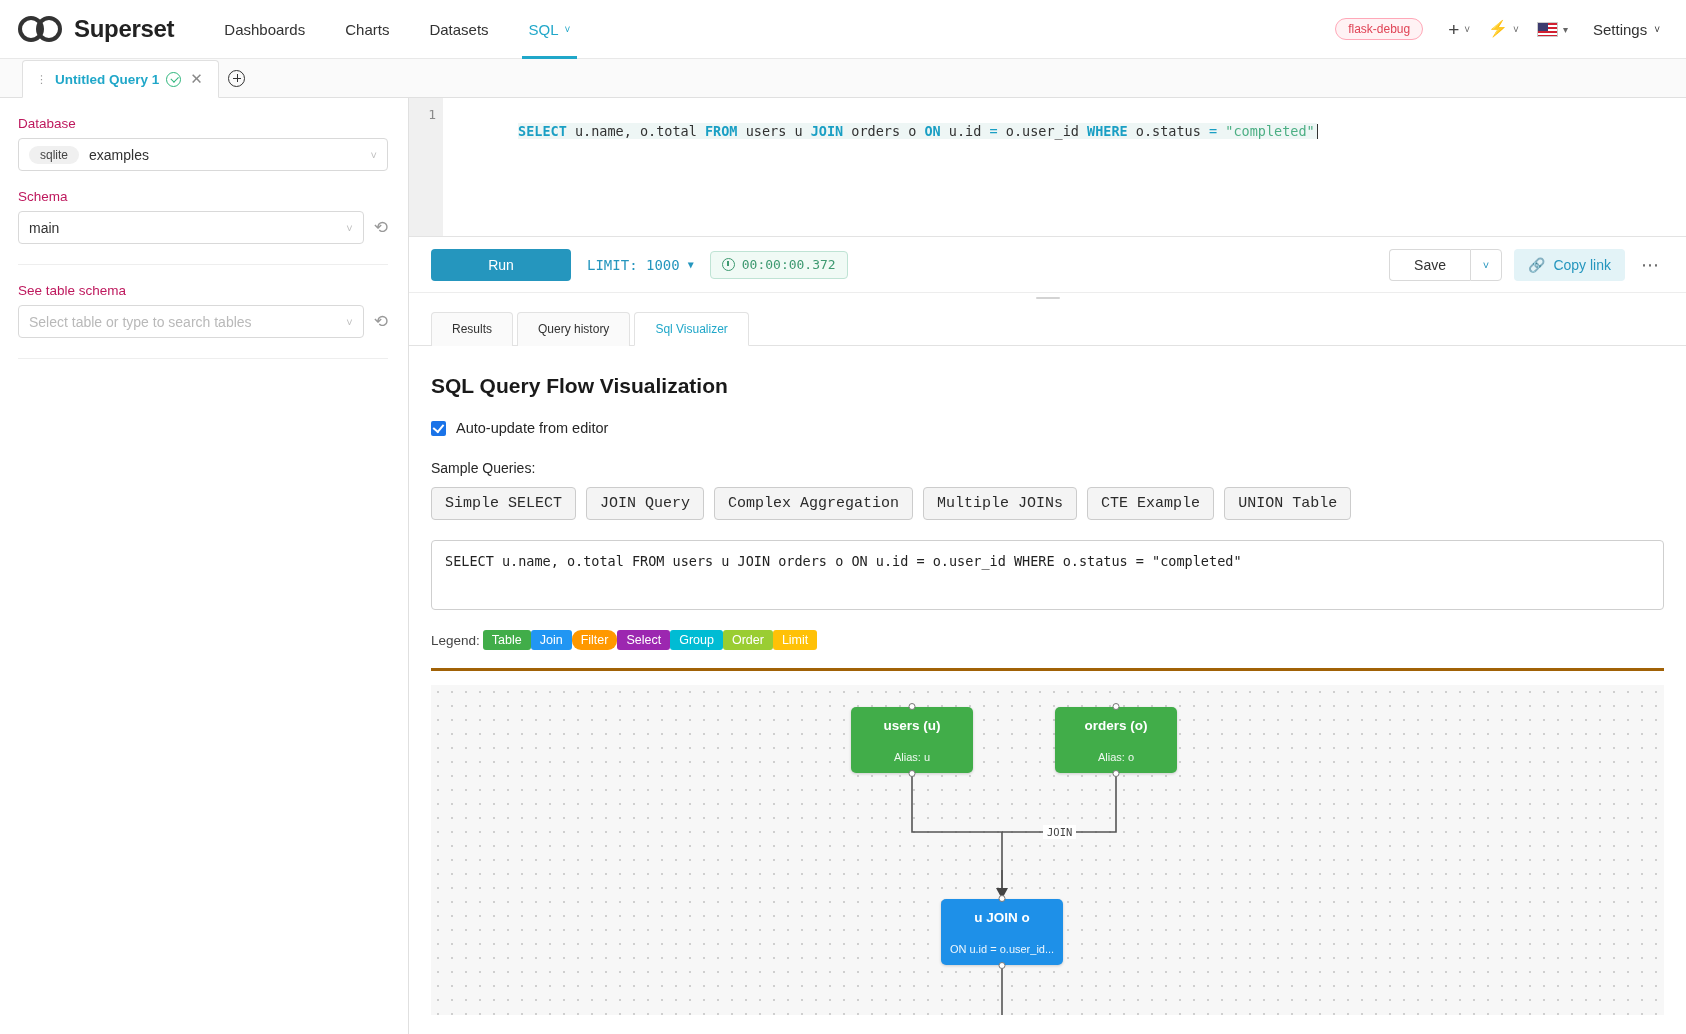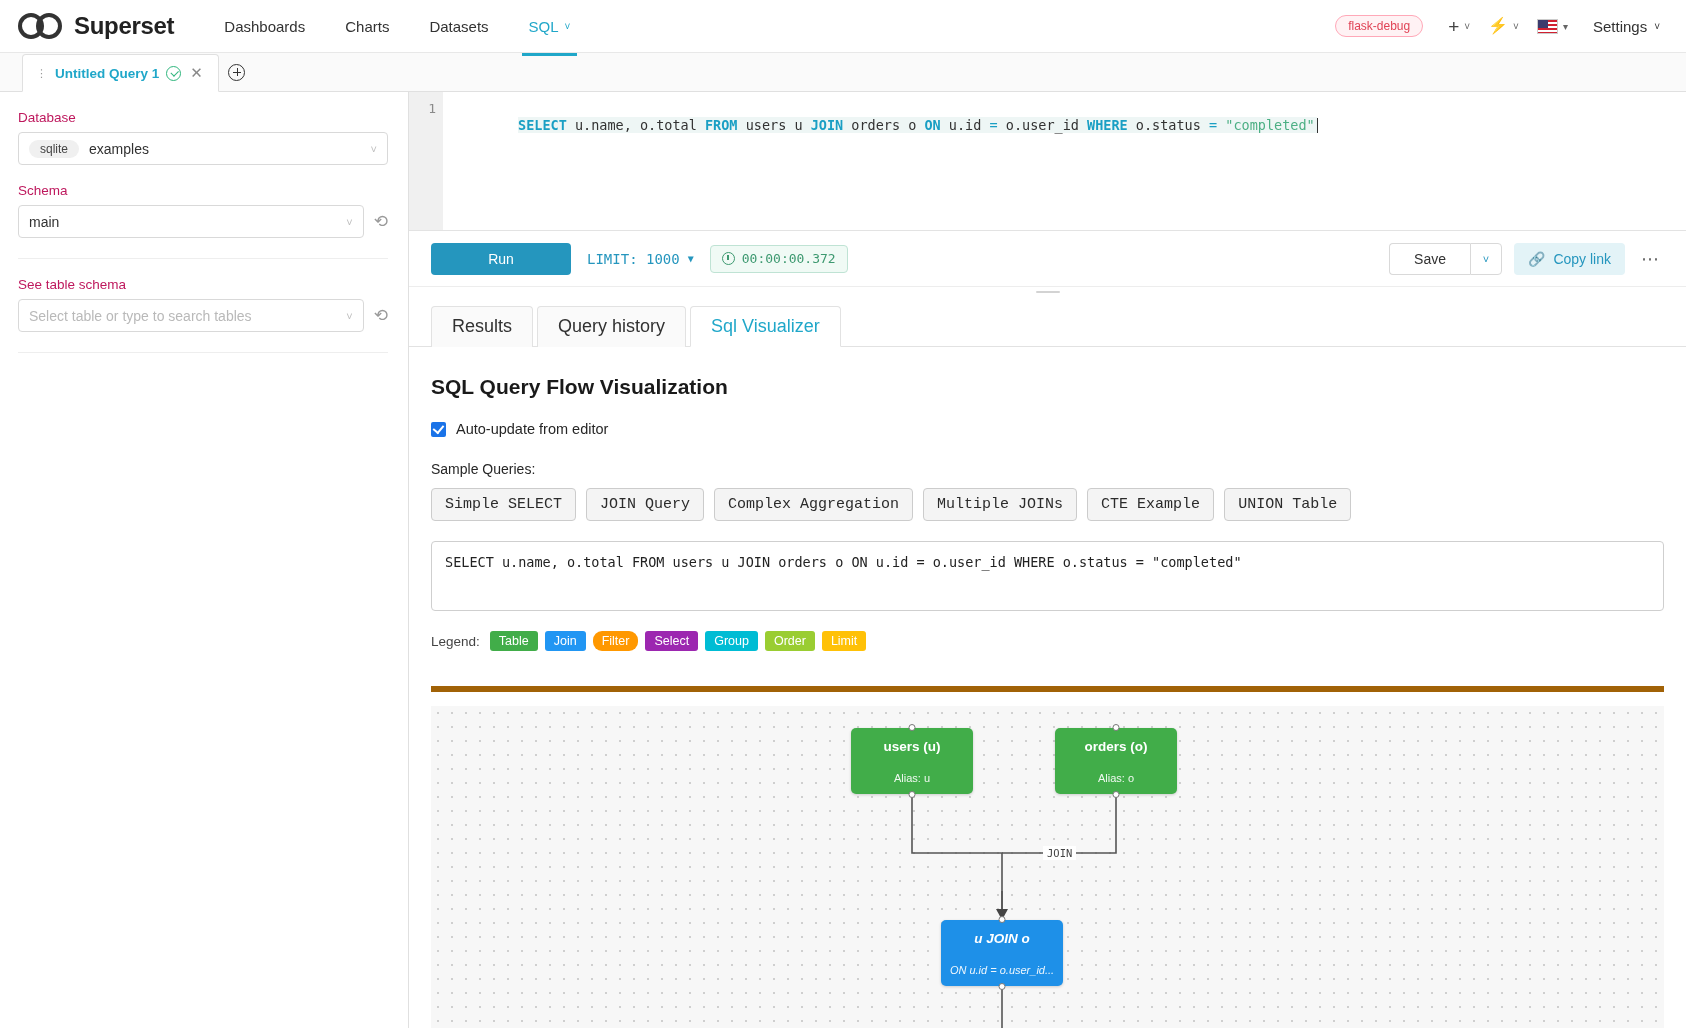--- a/index.html
+++ b/index.html
@@ -5,21 +5,21 @@
   * { box-sizing: border-box; }
   html, body { margin:0; padding:0; }
   body {
     width:1686px; height:1034px;
     font-family:"Liberation Sans", sans-serif;
     font-size:14px; color:#323232; background:#fff;
     overflow:hidden;
   }
 
   
-  .navbar{height:53px;border-bottom:1px solid #e8e8e8;display:flex;align-items:center;padding:0 18px;background:#fff;}
+  .navbar{height:59px;border-bottom:1px solid #e8e8e8;display:flex;align-items:center;padding:0 18px;background:#fff;}
   .brand{display:flex;align-items:center;gap:10px;margin-right:30px;}
   .brand-mark{width:46px;height:26px;position:relative;}
   .brand-text{font-size:24px;font-weight:bold;color:#222;letter-spacing:-.3px;}
   .nav-links{display:flex;align-items:center;gap:0;height:59px;}
   .nav-link{padding:0 20px;height:59px;display:flex;align-items:center;font-size:15px;color:#323232;cursor:pointer;position:relative;}
   .nav-link.active{color:#20a7c9;}
   .nav-link.active:after{content:"";position:absolute;left:13px;right:13px;bottom:0;height:3px;background:#20a7c9;}
   .nav-caret{font-size:10px;margin-left:6px;color:#20a7c9;}
   .nav-right{margin-left:auto;display:flex;align-items:center;gap:4px;}
   .debug-badge{border:1px solid #ffa8b8;color:#e04355;background:#fff2f4;border-radius:12px;font-size:12px;padding:3px 12px;margin-right:14px;}
@@ -79,36 +79,36 @@
   .save-group{display:flex;}
   .save-btn{height:32px;padding:0 24px;border:1px solid #d9d9d9;border-right:none;border-radius:4px 0 0 4px;background:#fff;font-size:14px;cursor:pointer;font-family:inherit;color:#323232;}
   .save-arrow{height:32px;width:32px;border:1px solid #d9d9d9;border-radius:0 4px 4px 0;background:#fff;display:flex;align-items:center;justify-content:center;color:#2596be;font-size:11px;cursor:pointer;}
   .copy-link{height:32px;background:#e3f3f7;color:#2596be;border:none;border-radius:4px;padding:0 14px;font-size:14px;display:flex;align-items:center;gap:8px;cursor:pointer;font-family:inherit;}
   .ellipsis{color:#666;font-size:18px;letter-spacing:1px;cursor:pointer;padding:0 4px;}
   .drag-handle{height:10px;display:flex;align-items:center;justify-content:center;}
   .drag-handle span{width:24px;height:2px;background:#d3d3d3;border-radius:1px;}
 
   
   .rtabs{display:flex;gap:4px;padding:8px 22px 0;border-bottom:1px solid #e2e2e2;}
-  .rtab{padding:9px 20px;font-size:18px;background:#fafafa;border:1px solid #e2e2e2;border-bottom:none;border-radius:4px 4px 0 0;color:#323232;cursor:pointer;position:relative;top:1px;}
+  .rtab{padding:9px 20px;font-size:12px;background:#fafafa;border:1px solid #e2e2e2;border-bottom:none;border-radius:4px 4px 0 0;color:#323232;cursor:pointer;position:relative;top:1px;}
   .rtab.active{background:#fff;color:#20a7c9;border-bottom:1px solid #fff;}
 
   
   .viz{flex:1;overflow:hidden;padding:28px 0 0 0;}
   .viz-inner{padding:0 22px;}
   .viz-title{font-size:21px;font-weight:bold;color:#1a1a1a;margin:0 0 22px;}
   .chk-row{display:flex;align-items:center;gap:10px;margin-bottom:24px;}
   .chk{width:15px;height:15px;background:#1a73e8;border-radius:2px;position:relative;cursor:pointer;}
   .chk:after{content:"";position:absolute;left:4.4px;top:1.8px;width:4.5px;height:8px;border-right:2px solid #fff;border-bottom:2px solid #fff;transform:rotate(40deg);}
   .chk-label{font-size:14.5px;color:#262626;}
   .samp-label{font-size:14px;color:#262626;margin-bottom:11px;}
   .samp-row{display:flex;gap:10px;margin-bottom:20px;flex-wrap:wrap;}
   .samp-btn{background:#f4f4f4;border:1px solid #ccc;border-radius:4px;padding:7px 13px;font-size:15px;color:#2b2b2b;cursor:pointer;font-family:Liberation Mono, monospace;}
   .sql-area{width:100%;height:70px;border:1px solid #cfcfcf;border-radius:4px;padding:11px 13px;font-family:"DejaVu Sans Mono",monospace;font-size:13.5px;color:#222;resize:none;outline:none;line-height:1.4;}
-  .legend{display:flex;align-items:center;gap:7px;margin:17px 0 14px;border-bottom:6px solid #a16207;padding-bottom:35px;}
+  .legend{display:flex;align-items:center;margin:17px 0 14px;border-bottom:3px solid #a16207;padding-bottom:18px;}
   .legend-label{font-size:13.5px;color:#444;margin-right:3px;}
   .lg{color:#fff;font-size:12.5px;padding:3px 9px;border-radius:3px;font-weight:500;}
 
   
   .canvas{margin:0 22px;height:330px;background:#f7f7f7;background-image:radial-gradient(#cfcfcf 1px, transparent 1px);background-size:14px 14px;position:relative;overflow:hidden;}
   .node{position:absolute;border-radius:5px;color:#fff;text-align:center;padding:10px 8px;box-shadow:0 1px 3px rgba(0,0,0,.18);}
   .node .nt{font-size:13.5px;font-weight:bold;line-height:1.3;}
   .node .ns{font-size:11px;opacity:.92;margin-top:16px;}
   .node-table{background:#41ad49;width:122px;}
   .node-join{background:#1e90e8;width:122px;}
@@ -312,21 +312,21 @@
           <span class="handle bot"></span>
         </div>
 
         <div class="node node-table" style="left:624px;top:22px;">
           <span class="handle top"></span>
           <div class="nt">orders (o)</div>
           <div class="ns">Alias: o</div>
           <span class="handle bot"></span>
         </div>
 
-        <div class="node node-join" style="left:510px;top:214px;font-style:italic;">
+        <div class="node node-join" style="left:510px;top:214px;">
           <span class="handle top"></span>
           <div class="nt">u JOIN o</div>
           <div class="ns">ON u.id = o.user_id...</div>
           <span class="handle bot"></span>
         </div>
       </div>
     </div>
   </div>
 </div>
 

